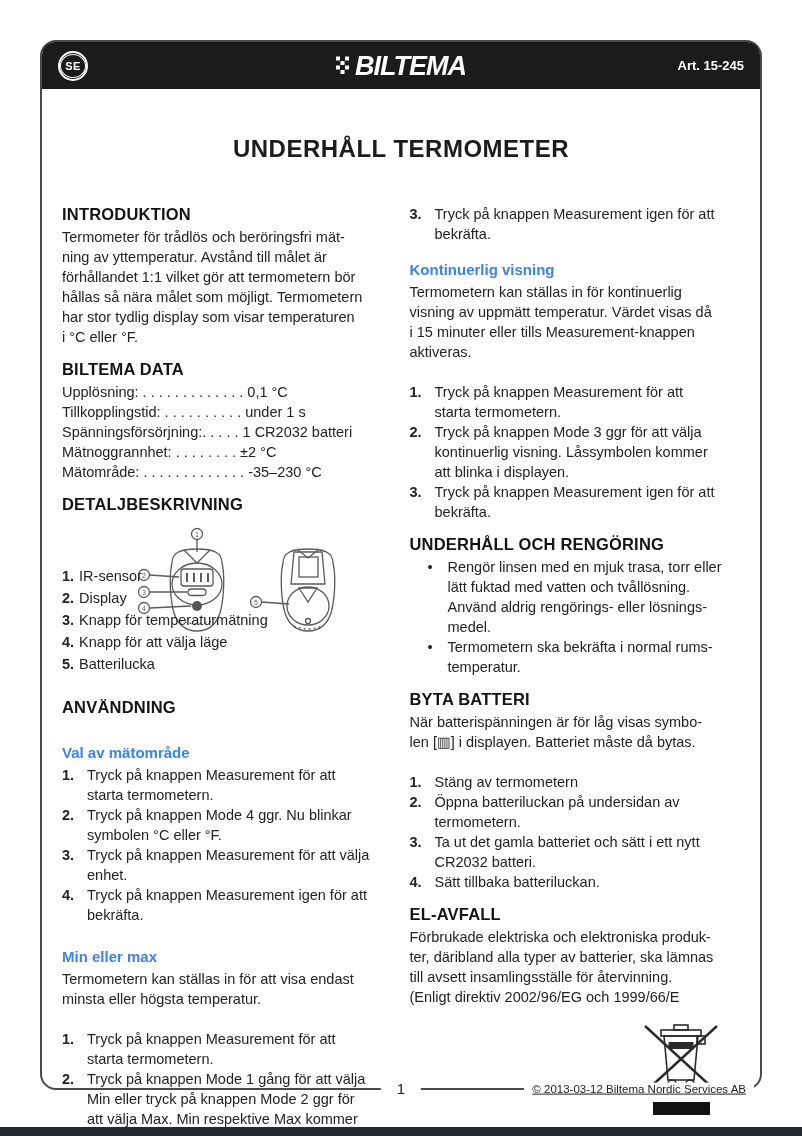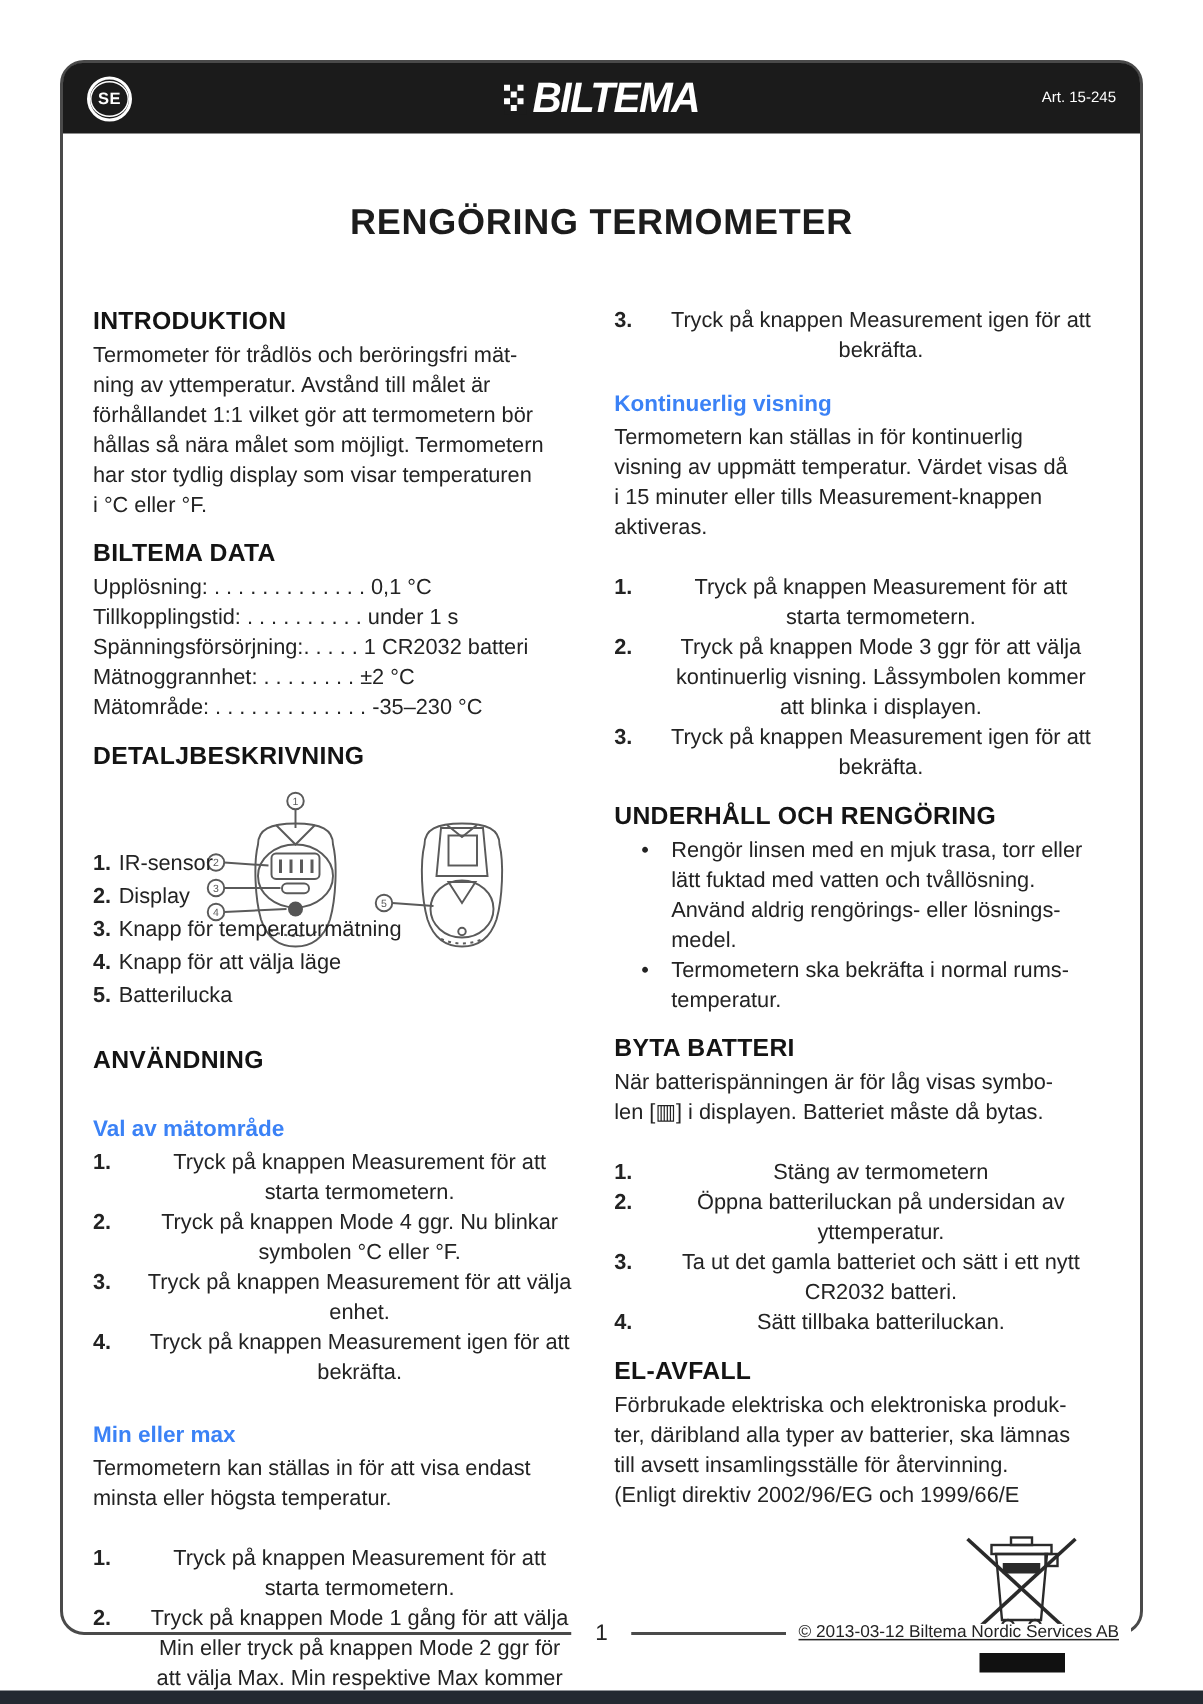--- a/index.html
+++ b/index.html
@@ -12,36 +12,36 @@
     display:flex; align-items:center; padding:0 16px; }
   .se-badge { width:30px; height:30px; border:2px solid #fff; border-radius:50%;
     display:flex; align-items:center; justify-content:center; }
   .se-badge-inner { width:32px; height:24px; border:1.5px solid #fff; border-radius:50%;
     display:flex; align-items:center; justify-content:center;
     color:#fff; font-size:11px; font-weight:bold; letter-spacing:.3px; }
   .brand-wrap { position:absolute; left:50%; top:50%; transform:translate(-50%,-50%);
     display:flex; align-items:center; gap:4px; }
   .brand-text { color:#fff; font-weight:bold; font-style:italic; font-size:27px;
     letter-spacing:-1px; transform:scaleY(1.05); }
-  .art-no { margin-left:auto; color:#fff; font-weight:normal; font-size:10px; }
+  .art-no { margin-left:auto; color:#fff; font-weight:bold; font-size:13px; }
   
   .doc-title { text-align:center; margin-top:46px; font-size:24px; font-weight:bold;
     letter-spacing:.5px; color:#1c1c1c; }
   
   .cols { display:flex; gap:17px; padding:0 20px; margin-top:41px; }
   .col { width:330.5px; font-size:14.5px; line-height:20px; }
   h3.sec-h { font-size:16.5px; letter-spacing:.2px; color:#141414; margin-bottom:3px; }
   h4.sub-h { font-size:15px; color:#3b82f6; margin-bottom:2px; }
   .body-text { white-space:pre-line; }
   .sec { margin-bottom:12px; }
   .tek-row { line-height:20px; }
   
   .step { display:flex; }
   .step-n { width:25px; font-weight:bold; flex:none; }
-  .step-t { flex:1; white-space:pre-line;text-align:center; }
+  .step-t { flex:1; white-space:pre-line; }
   .steps-gap { margin-top:20px; }
   
   .bullet-item { display:flex; margin-left:18px; }
   .bullet-mark { width:20px; flex:none; }
   .bullet-text { flex:1; white-space:pre-line; }
   
   .detalj-wrap { position:relative; height:168px; }
   .detalj-diagram { position:absolute; left:66px; top:10px; }
   .detalj-list { position:absolute; left:0; }
   .detalj-item { display:flex; line-height:22px; }
@@ -79,21 +79,21 @@
             <rect x="0" y="10" width="4" height="4"></rect>
           <rect x="9" y="10" width="4" height="4"></rect>
             <rect x="4.5" y="14.5" width="4" height="4"></rect>
         </g>
       </svg>
       <span class="brand-text">BILTEMA</span>
     </div>
     <span class="art-no">Art. 15-245</span>
   </div>
 
-  <div class="doc-title">RENGÖRING TERMOMETER</div>
+  <div class="doc-title">UNDERHÅLL TERMOMETER</div>
 
   <div class="cols">
 
     <div class="col">
 
       <div class="sec">
         <h3 class="sec-h">INTRODUKTION</h3>
         <div class="body-text">Termometer för trådlös och beröringsfri mät-
 ning av yttemperatur. Avstånd till målet är
 förhållandet 1:1 vilket gör att termometern bör
@@ -279,21 +279,21 @@
         <h3 class="sec-h">BYTA BATTERI</h3>
         <div class="body-text"><span>När batterispänningen är för låg visas symbo-
 len [</span><span>▥</span><span>] i displayen. Batteriet måste då bytas.</span></div>
         <div class="step steps-gap">
           <span class="step-n">1.</span>
           <span class="step-t">Stäng av termometern</span>
         </div>
         <div class="step">
           <span class="step-n">2.</span>
           <span class="step-t">Öppna batteriluckan på undersidan av
-yttemperatur.</span>
+termometern.</span>
         </div>
         <div class="step">
           <span class="step-n">3.</span>
           <span class="step-t">Ta ut det gamla batteriet och sätt i ett nytt
 CR2032 batteri.</span>
         </div>
         <div class="step">
           <span class="step-n">4.</span>
           <span class="step-t">Sätt tillbaka batteriluckan.</span>
         </div>

